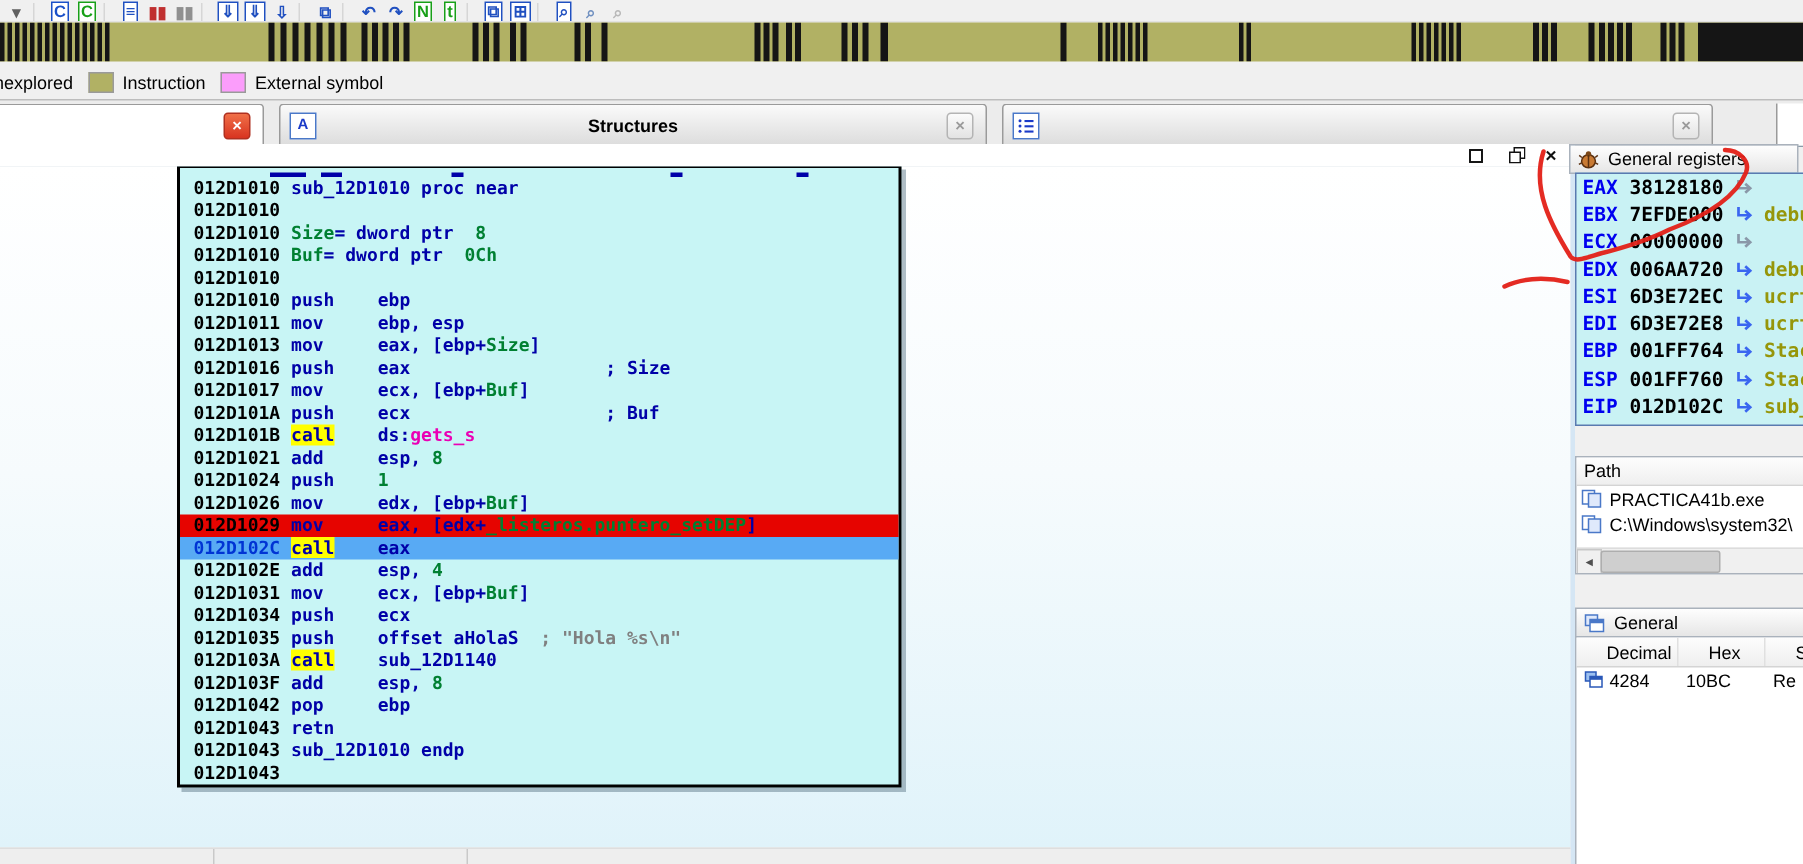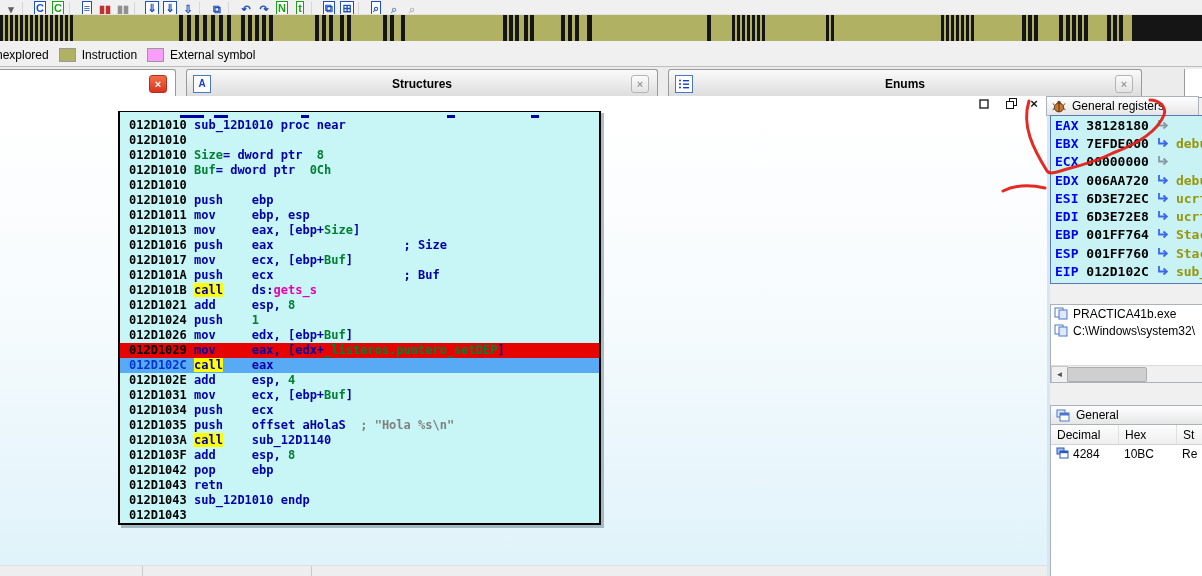--- a/index.html
+++ b/index.html
@@ -81,21 +81,21 @@
   .mod-ic{width:15px;height:13px;margin-right:4px;flex:0 0 auto;}
   .hscroll{position:absolute;left:0;bottom:0;width:152px;height:16px;background:#f0f0f0;border-top:1px solid #dcdcdc;}
   .hs-arrow{position:absolute;top:0;width:15px;height:15px;background:#f0f0f0;border:1px solid #c8c8c8;
             display:flex;align-items:center;justify-content:center;font-size:8px;color:#505050;}
   .hs-thumb{position:absolute;top:1px;left:16px;width:78px;height:13px;background:#cfcfcf;border:1px solid #aeaeae;border-radius:2px;}
 
   .thr-title{left:1050px;top:405px;width:151px;height:18px;}
   .thr-list{left:1050px;top:424px;width:152px;height:152px;background:#fff;border:1px solid #aab2bc;overflow:hidden;}
   .thr-header{height:19px;background:linear-gradient(#fdfdfd,#efefef);border-bottom:1px solid #d4d4d4;
               display:flex;font-size:12px;color:#000;align-items:center;}
-  .thr-hcell{border-right:1px solid #e0e0e0;height:100%;display:flex;align-items:center;padding-left:6px;box-sizing:border-box;}
+  .thr-hcell{border-right:1px solid #e0e0e0;height:100%;display:flex;align-items:center;padding-left:20px;box-sizing:border-box;}
   .thr-row{height:18px;display:flex;align-items:center;font-size:12px;color:#000;}
   .thr-cell{padding-left:5px;box-sizing:border-box;display:flex;align-items:center;}
 
   .gap-v{left:1047px;top:96px;width:3px;height:480px;background:#d5e6f4;}
 
   
   .status{left:0;top:565px;width:1047px;height:11px;background:#eeeeee;border-top:1px solid #dedede;}
   .st-sep{position:absolute;top:0;width:1px;height:11px;background:#c9c9c9;}
 
   .annot{position:absolute;left:0;top:0;pointer-events:none;z-index:50;}
@@ -279,21 +279,20 @@
       <span class="tab-icon">
         <svg width="12" height="12" viewBox="0 0 12 12">
           <circle cx="2" cy="2.5" r="1" fill="#1a3ac8"></circle>
             <rect x="5" y="2" width="6" height="1.4" fill="#1a3ac8"></rect>
           <circle cx="2" cy="6" r="1" fill="#1a3ac8"></circle>
             <rect x="5" y="5.5" width="6" height="1.4" fill="#1a3ac8"></rect>
           <circle cx="2" cy="9.5" r="1" fill="#1a3ac8"></circle>
             <rect x="5" y="9" width="6" height="1.4" fill="#1a3ac8"></rect>
         </svg>
       </span>
-      <span class="tab-label">Enums</span>
       <div class="tab-close gray">
           <span>×</span>
         </div>
     </div>
     <div class="tab-stub" style="left:1184px;width:18px;"></div>
   </div>
 
   <div class="main-title abs">
     <div class="win-btn" style="left:972px;">
       <svg width="10" height="10">
@@ -371,20 +370,23 @@
             <path d="M2,0 L2,5.5 L9,5.5" fill="none" stroke="#3a66f0" stroke-width="1.8"></path>
             <path d="M6.5,2.5 L9.8,5.5 L6.5,8.5" fill="none" stroke="#3a66f0" stroke-width="1.8"></path>
           </svg></span><span class="reg-label">Stac</span></div>
       <div class="reg-row"><span class="reg-name">EIP </span><span class="reg-val">012D102C</span><span class="reg-arrow"><svg width="13" height="11" viewBox="0 0 13 11">
             <path d="M2,0 L2,5.5 L9,5.5" fill="none" stroke="#3a66f0" stroke-width="1.8"></path>
             <path d="M6.5,2.5 L9.8,5.5 L6.5,8.5" fill="none" stroke="#3a66f0" stroke-width="1.8"></path>
           </svg></span><span class="reg-label">sub_</span></div>
     </div>
 
   <div class="mod-list abs">
+    <div class="list-header">
+      <span>Path</span>
+    </div>
     <div>
         <div class="mod-row">
           <span class="mod-ic"><svg width="14" height="13" viewBox="0 0 14 13">
               <rect x="1" y="1" width="8" height="9" fill="#fff" stroke="#4a78c8"></rect>
               <rect x="5" y="3" width="8" height="9" fill="#dfe9fb" stroke="#4a78c8"></rect>
             </svg></span>
           <span>PRACTICA41b.exe</span>
         </div>
         <div class="mod-row">
           <span class="mod-ic"><svg width="14" height="13" viewBox="0 0 14 13">

